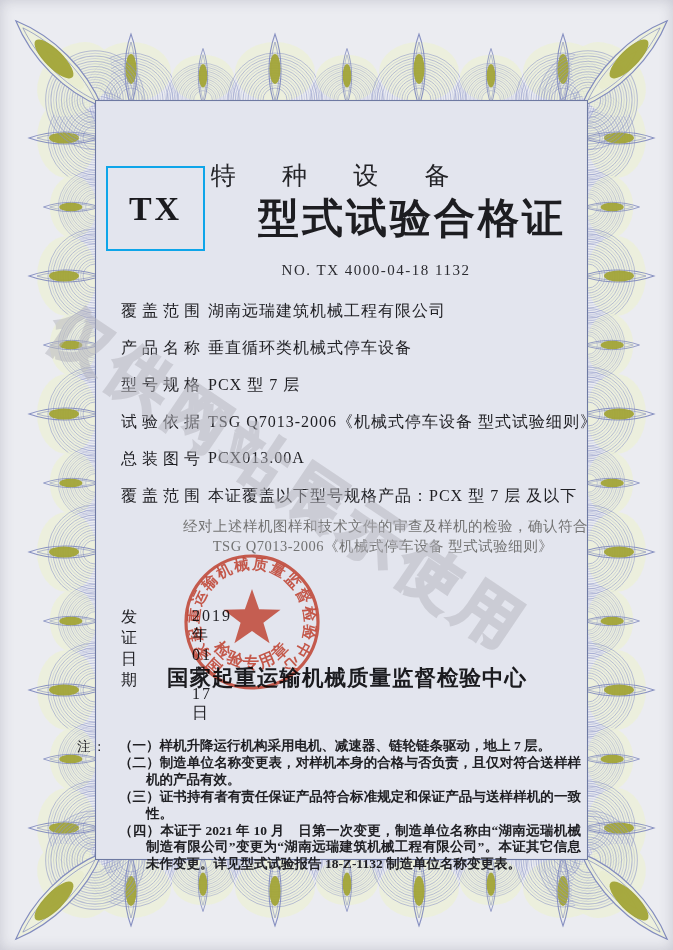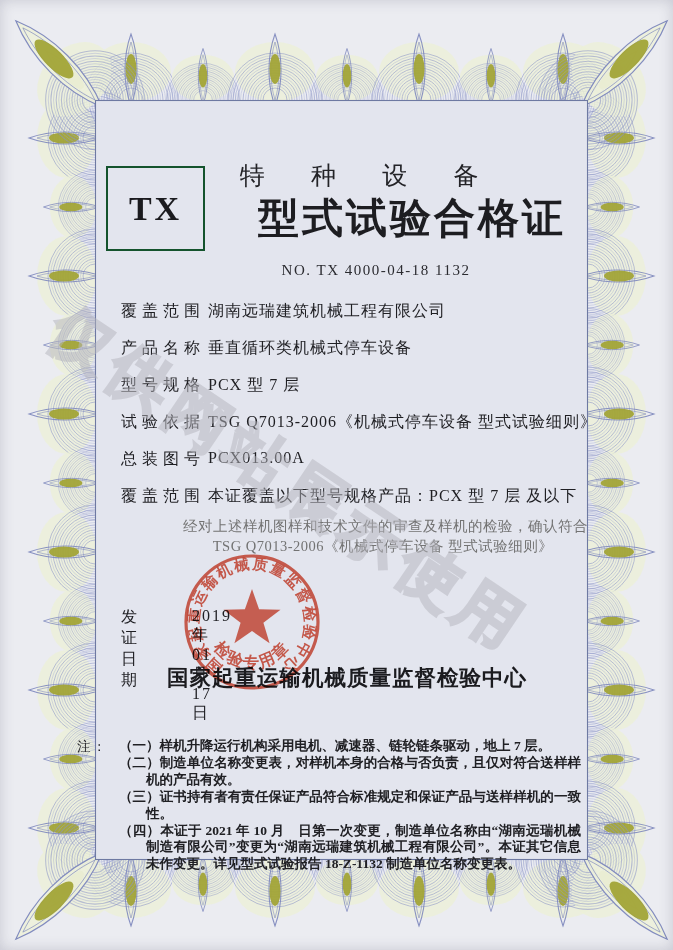--- a/index.html
+++ b/index.html
@@ -7,24 +7,24 @@
     position:relative;width:673px;height:950px;overflow:hidden;
     background:#ebecf1;
     font-family:"Liberation Serif","DejaVu Serif",serif;
     color:#1f1f23;
   }
   .page::after{content:"";position:absolute;inset:0;pointer-events:none;
     box-shadow:inset 0 0 14px rgba(70,70,95,.22);z-index:9;}
   .abs{position:absolute;}
   svg.border-art{position:absolute;left:0;top:0;z-index:1;}
   .content{position:absolute;inset:0;z-index:2;}
-  .tx-box{left:106px;top:166px;width:95px;height:81px;border:2px solid #14532d;
+  .tx-box{left:106px;top:166px;width:95px;height:81px;border:2px solid #0ea5e9;
     display:flex;align-items:center;justify-content:center;}
   .tx-box span{font-size:34px;font-weight:700;letter-spacing:3px;color:#1b1b1f;}
-  .header-small{left:179px;top:159px;width:360px;text-align:center;
+  .header-small{left:150px;top:159px;width:360px;text-align:center;
     font-size:25px;letter-spacing:20px;text-indent:20px;color:#232327;}
   .main-title{left:160px;top:191px;width:406px;text-align:right;
     font-size:41px;font-weight:700;letter-spacing:3px;color:#1d1d21;white-space:nowrap;}
   .cert-no{left:176px;top:262px;width:400px;text-align:center;
     font-size:15px;letter-spacing:1.5px;color:#2b2b30;}
   .frow{height:20px;white-space:nowrap;}
   .frow .lbl{position:absolute;left:121px;font-size:16px;letter-spacing:5px;color:#1e1e22;}
   .frow .val{position:absolute;left:208px;font-size:16px;letter-spacing:1px;color:#1f1f23;}
   .concl{left:183px;width:400px;font-size:14.5px;letter-spacing:.5px;white-space:nowrap;color:#737373;text-align:center;}
   .date-row .lbl{position:absolute;left:121px;font-size:16px;letter-spacing:5px;}

